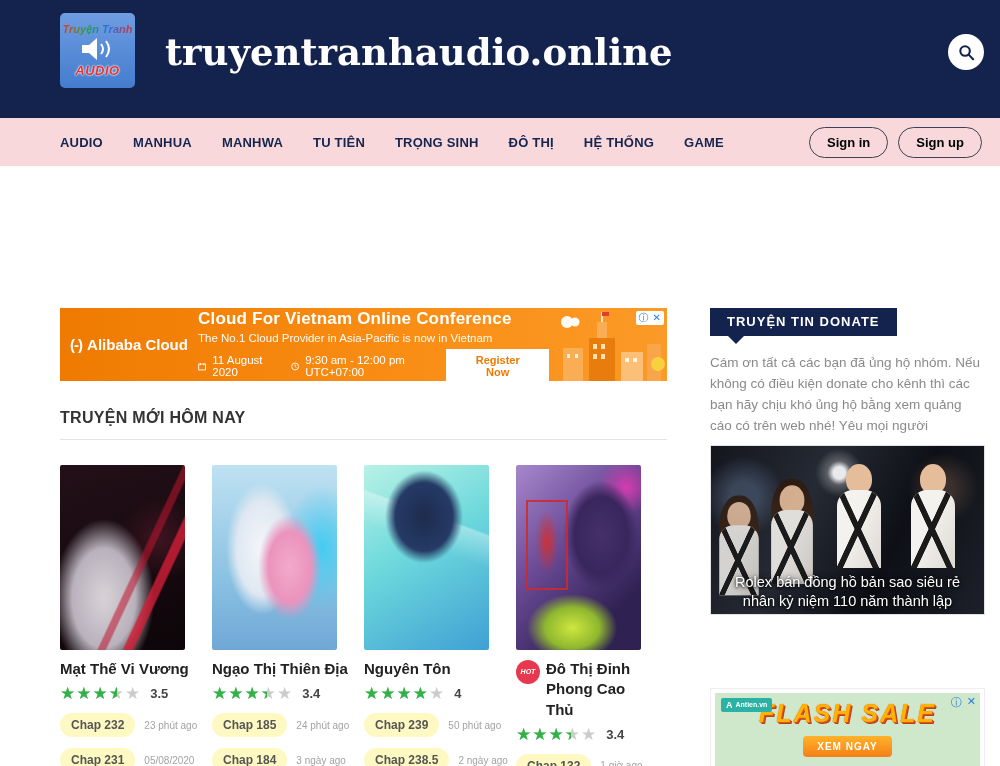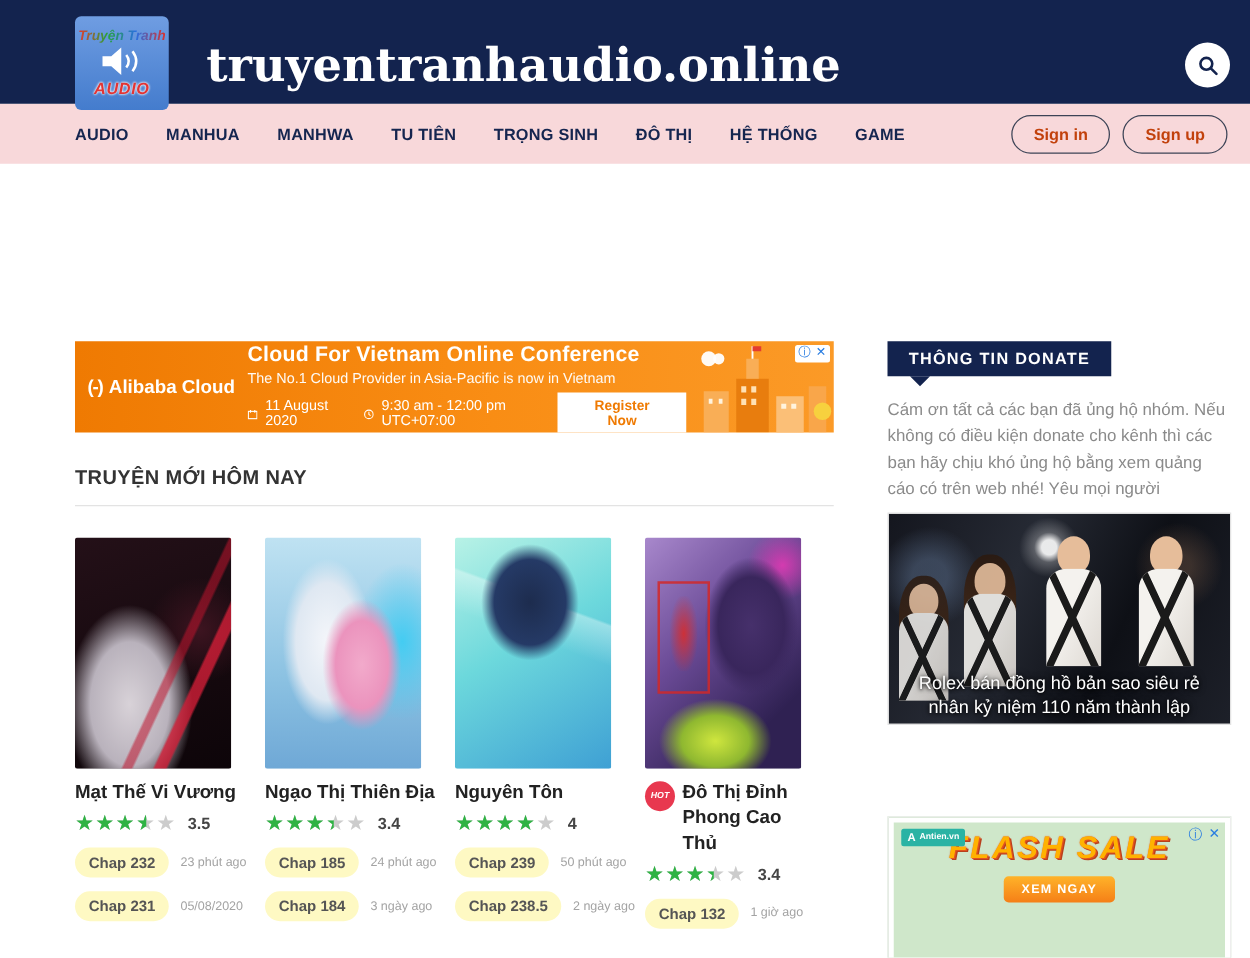--- a/index.html
+++ b/index.html
@@ -1,20 +1,20 @@
 <!DOCTYPE html>
 <html><head>
 <meta charset="utf-8">
 <style>
   * { margin:0; padding:0; box-sizing:border-box; }
   html,body { width:1000px; height:766px; overflow:hidden; background:#fff;
     font-family:"Liberation Sans", sans-serif; }
 
   
-  .header { position:relative; height:83px; background:#13234e; }
+  .header { position:relative; height:118px; background:#13234e; }
   .logo { position:absolute; left:60px; top:13px; width:75px; height:75px;
     background:linear-gradient(180deg,#6f9de2,#447ccd); border-radius:5px;
     display:flex; flex-direction:column; align-items:center; justify-content:center;
     gap:1px; cursor:pointer; }
   .logo-line1 { font-size:11px; font-weight:bold; font-style:italic;
     background:linear-gradient(90deg,#e03a2e,#28a33c,#2a6fe0,#d8322e);
     -webkit-background-clip:text; background-clip:text; color:transparent;
     -webkit-text-fill-color:transparent; text-shadow:none; white-space:nowrap; }
   .logo-speaker { height:26px; }
   .logo-audio { font-size:13px; font-weight:bold; font-style:italic; color:#e23434;
@@ -27,21 +27,21 @@
     justify-content:center; cursor:pointer; }
 
   
   .nav { height:48px; background:#f8d8da; display:flex; align-items:center;
     padding:0 18px 0 60px; }
   .nav-items { display:flex; gap:30px; flex:1; }
   .nav-item { font-size:13px; font-weight:bold; color:#15254f; letter-spacing:.2px;
     cursor:pointer; white-space:nowrap; }
   .auth { display:flex; gap:10px; }
   .pill-btn { background:transparent; border:1.5px solid #3c4356; border-radius:17px;
-    padding:7px 17px; font-size:13px; color:#c2410c; font-weight:600; cursor:pointer;
+    padding:7px 17px; font-size:13px; color:#000000; font-weight:600; cursor:pointer;
     font-family:inherit; }
 
   
   .main { display:flex; margin-top:142px; padding-left:60px; }
   .left-col { width:607px; margin-right:43px; }
   .sidebar { width:275px; }
 
   
   .ad-banner { position:relative; height:73px; width:607px;
     background:linear-gradient(90deg,#ef7a02,#f98d14 55%,#fb9a27);
@@ -333,21 +333,21 @@
           <span class="chap-badge">Chap 132</span>
           <span class="chap-time">1 giờ ago</span>
         </div>
 
       </div>
 
     </div>
   </div>
 
   <div class="sidebar">
-    <div class="donate-ribbon">THÔNG TIN DONATE</div>
+    <div class="donate-ribbon">TRUYỆN TIN DONATE</div>
     <div class="donate-text">Cám ơn tất cả các bạn đã ủng hộ nhóm. Nếu không có điều kiện donate cho kênh thì các bạn hãy chịu khó ủng hộ bằng xem quảng cáo có trên web nhé! Yêu mọi người</div>
 
     <div class="photo-ad">
       <div class="model" style="left:6px; width:44px; height:118px; opacity:.85; transform:scale(.9);">
         <div class="head">
             <span class="hair"></span>
           </div>
           <div class="dress"></div>
       </div>
       <div class="model" style="left:58px; width:46px; height:132px; opacity:.9; transform:scale(.95);">

